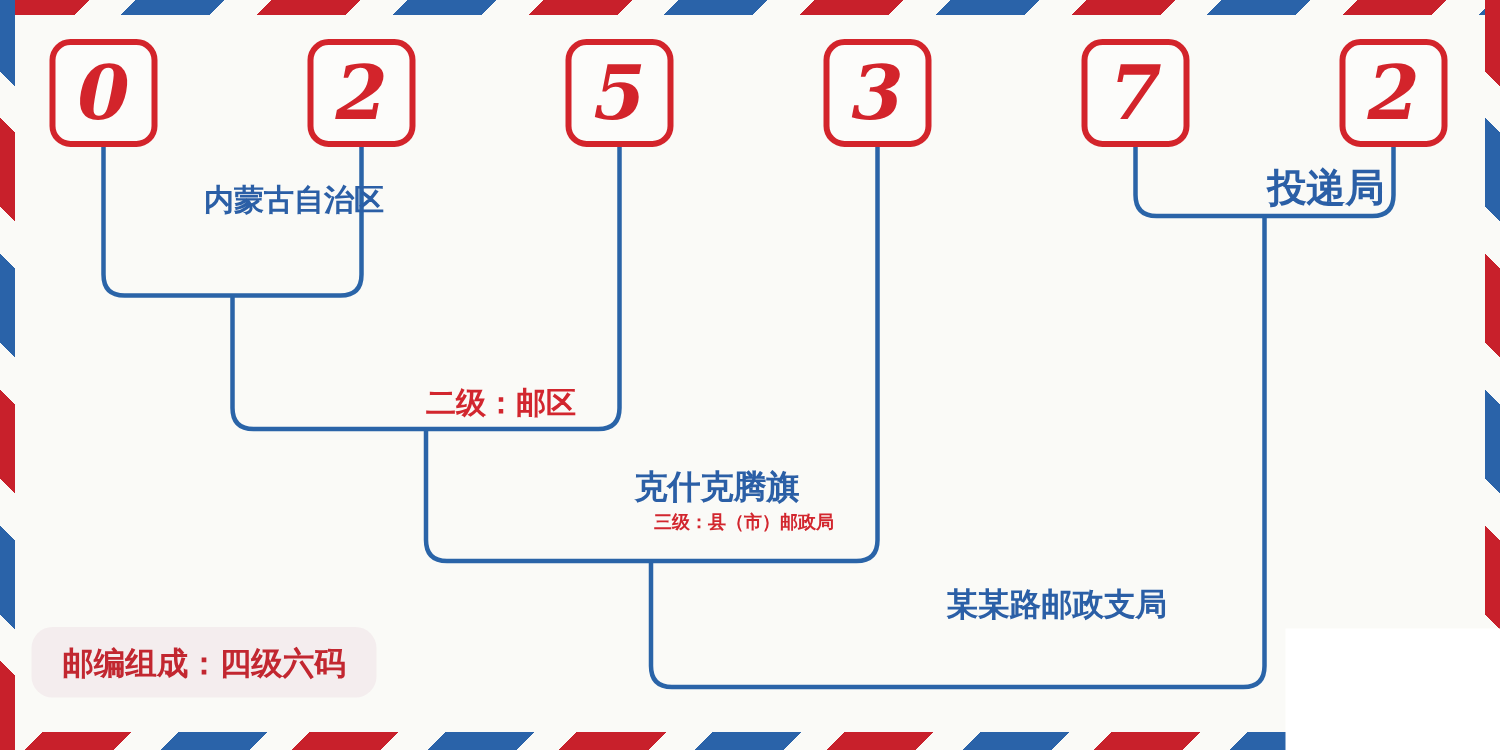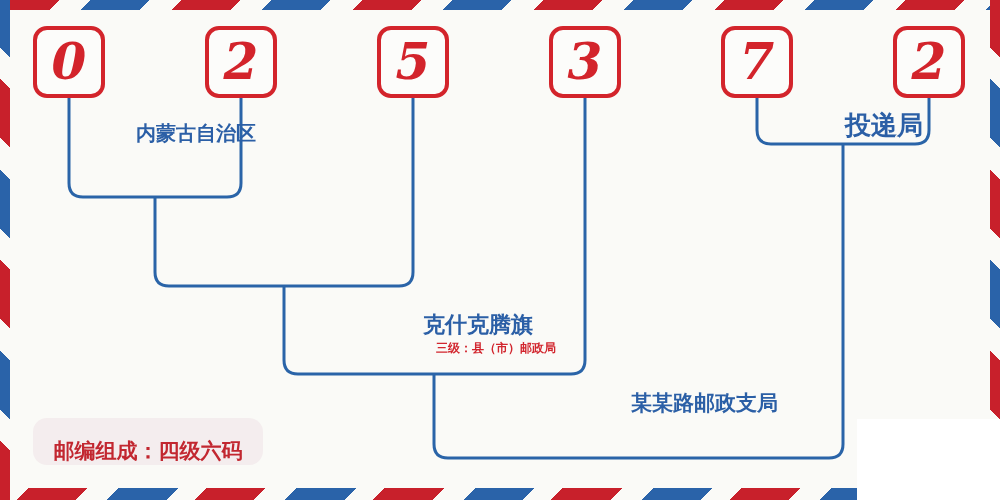--- a/index.html
+++ b/index.html
@@ -40,23 +40,23 @@
   .t-region   {left:56px; top:120px;width:200px;font-size:20px;}
   .t-level1   {left:56px; top:146px;width:200px;font-size:20px;line-height:23px;}
   .t-level2   {left:184px;top:255px;width:200px;font-size:20px;}
   .t-county   {left:333px;top:310px;width:200px;font-size:22px;}
   .t-level3   {left:316px;top:340px;width:240px;font-size:12px;}
   .t-delivery {left:763px;top:108px;width:160px;font-size:26px;}
   .t-branch   {left:538px;top:389px;width:240px;font-size:21px;}
   .t-level4   {left:518px;top:424px;width:240px;font-size:21px;}
 
   .badge{
-    position:absolute;left:33px;top:418px;width:230px;height:47px;
+    position:absolute;left:21px;top:418px;width:230px;height:47px;
     background:#f4edee;border-radius:14px;z-index:2;
-    display:flex;align-items:flex-end;justify-content:center;
+    display:flex;align-items:center;justify-content:center;
   }
   .badge-text{color:#c22730;font-size:21px;font-weight:bold;}
 </style>
 </head>
 <body>
 
 <div class="canvas">
 
   <div class="band band-top"></div>
   <div class="band band-bottom"></div>
@@ -86,20 +86,21 @@
   </div>
   <div class="digit-box" style="left:721px">
     <span class="digit">7</span>
   </div>
   <div class="digit-box" style="left:893px">
     <span class="digit">2</span>
   </div>
 
   <div class="label blue t-region">内蒙古自治区</div>
 
+  <div class="label red t-level2">二级：邮区</div>
 
   <div class="label blue t-county">克什克腾旗</div>
   <div class="label red t-level3">三级：县（市）邮政局</div>
 
   <div class="label blue t-delivery">投递局</div>
 
   <div class="label blue t-branch">某某路邮政支局</div>
 
   <div class="badge">
     <span class="badge-text">邮编组成：四级六码</span>

